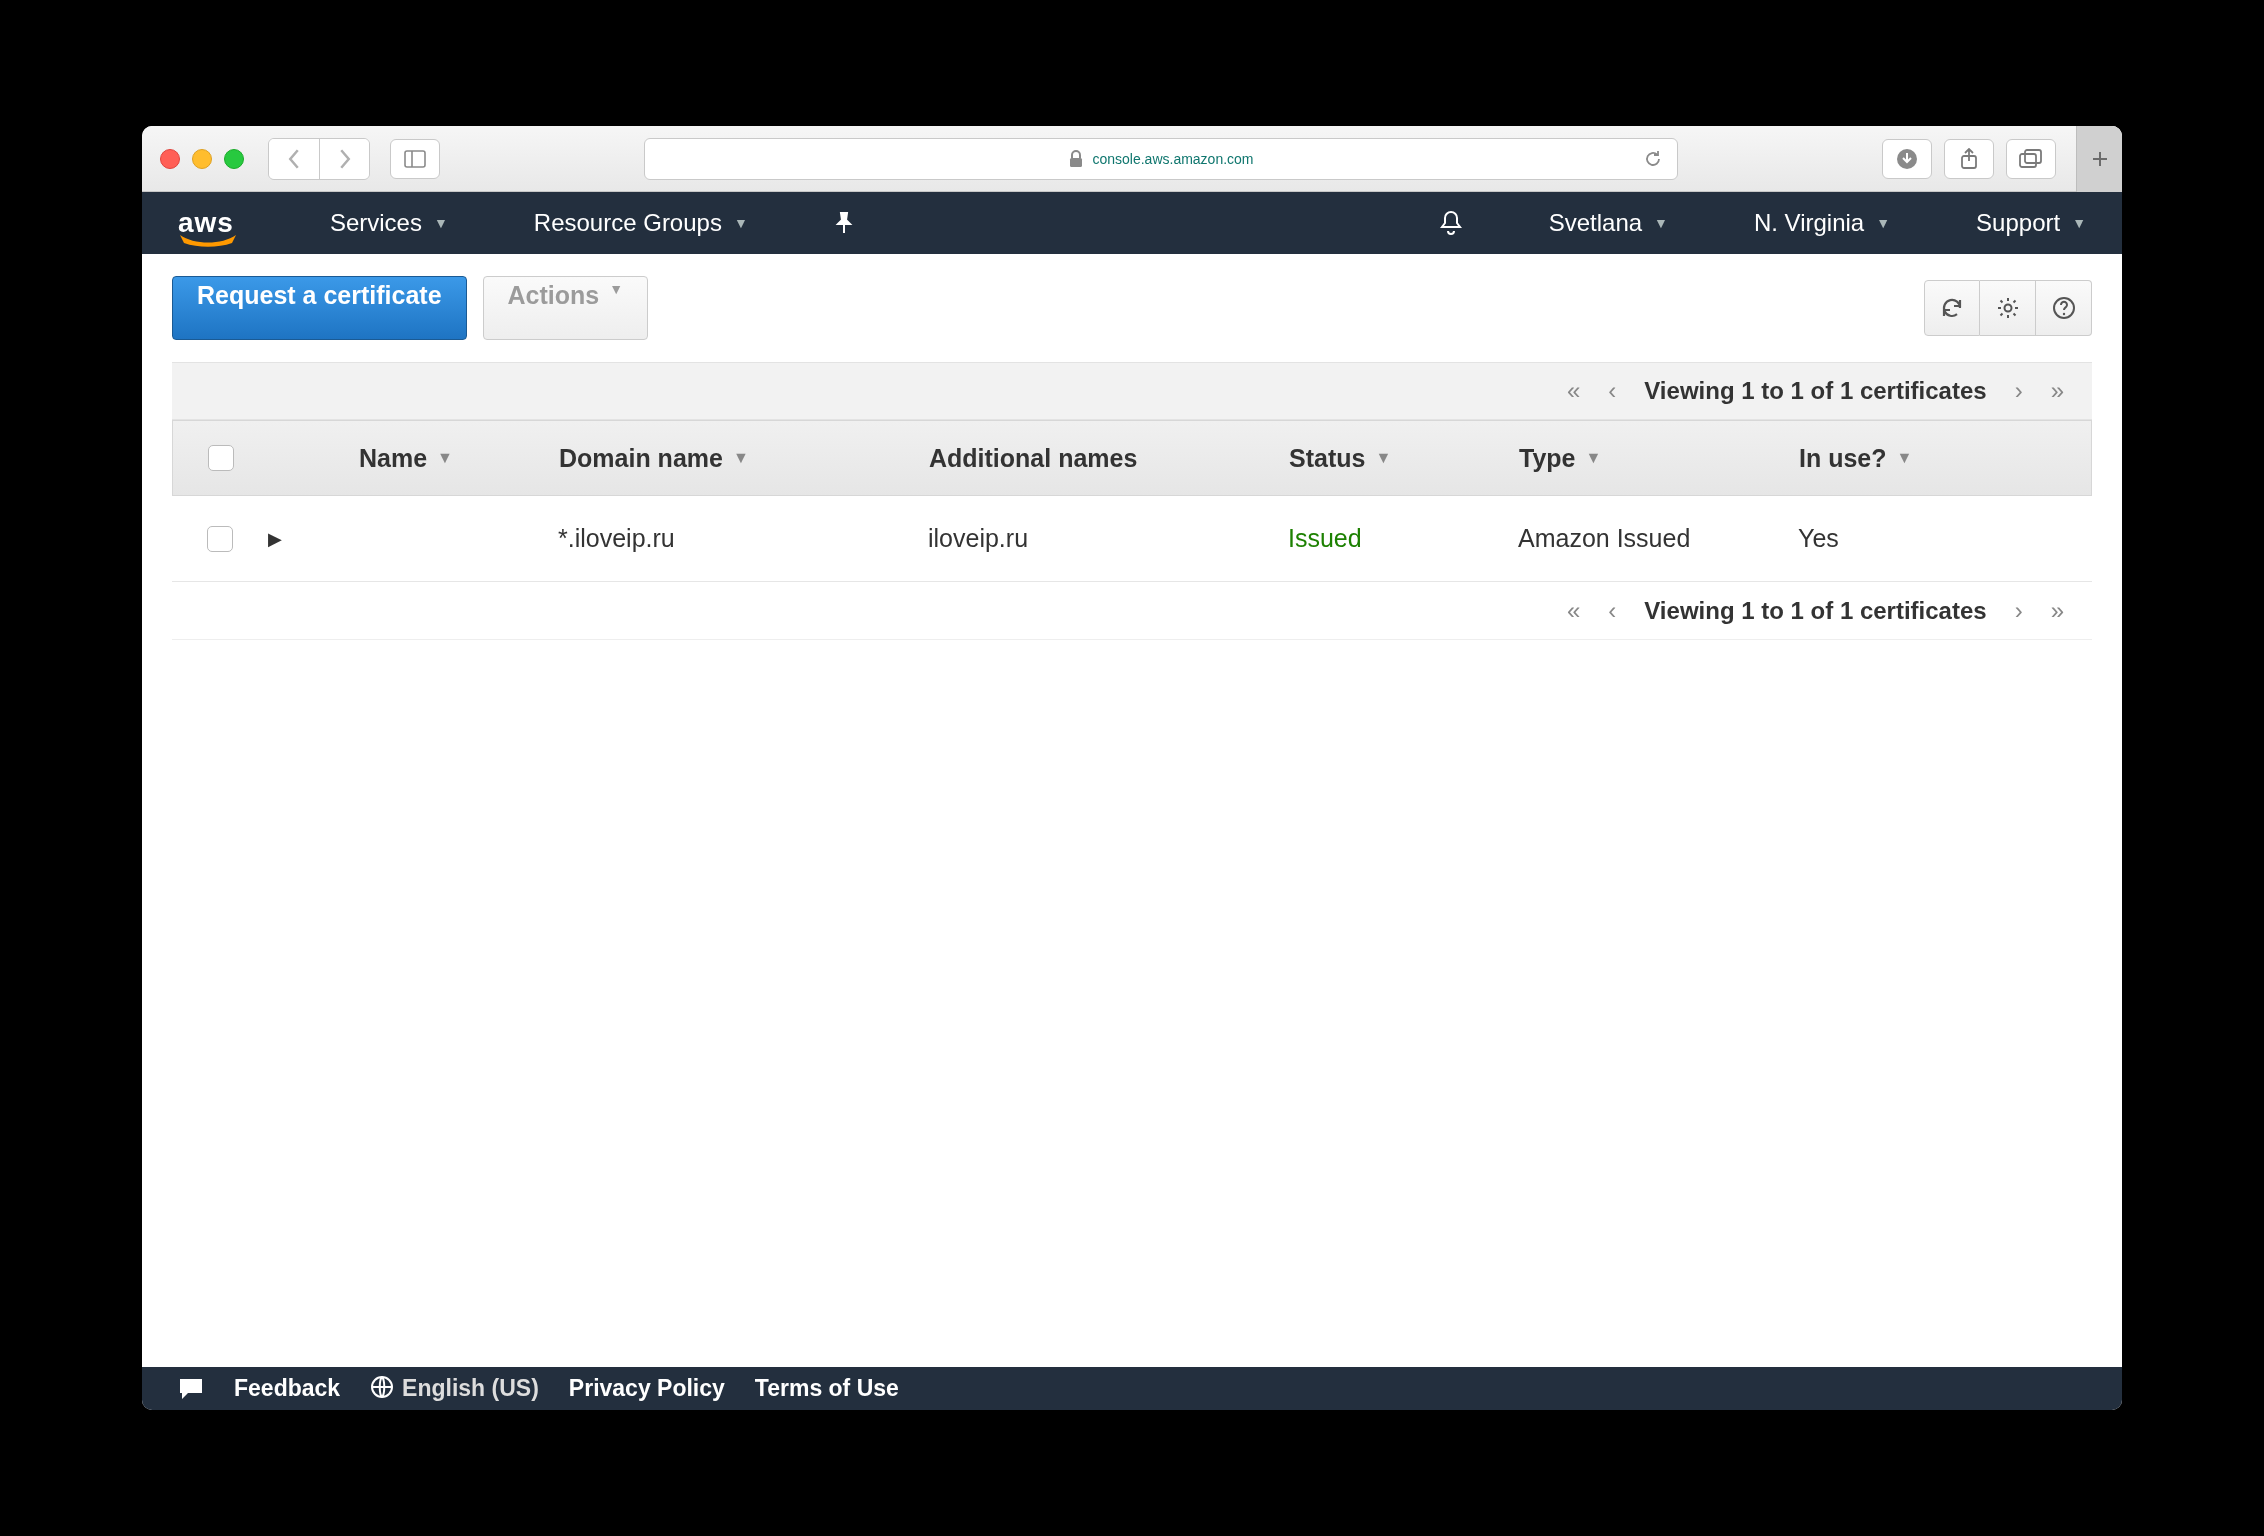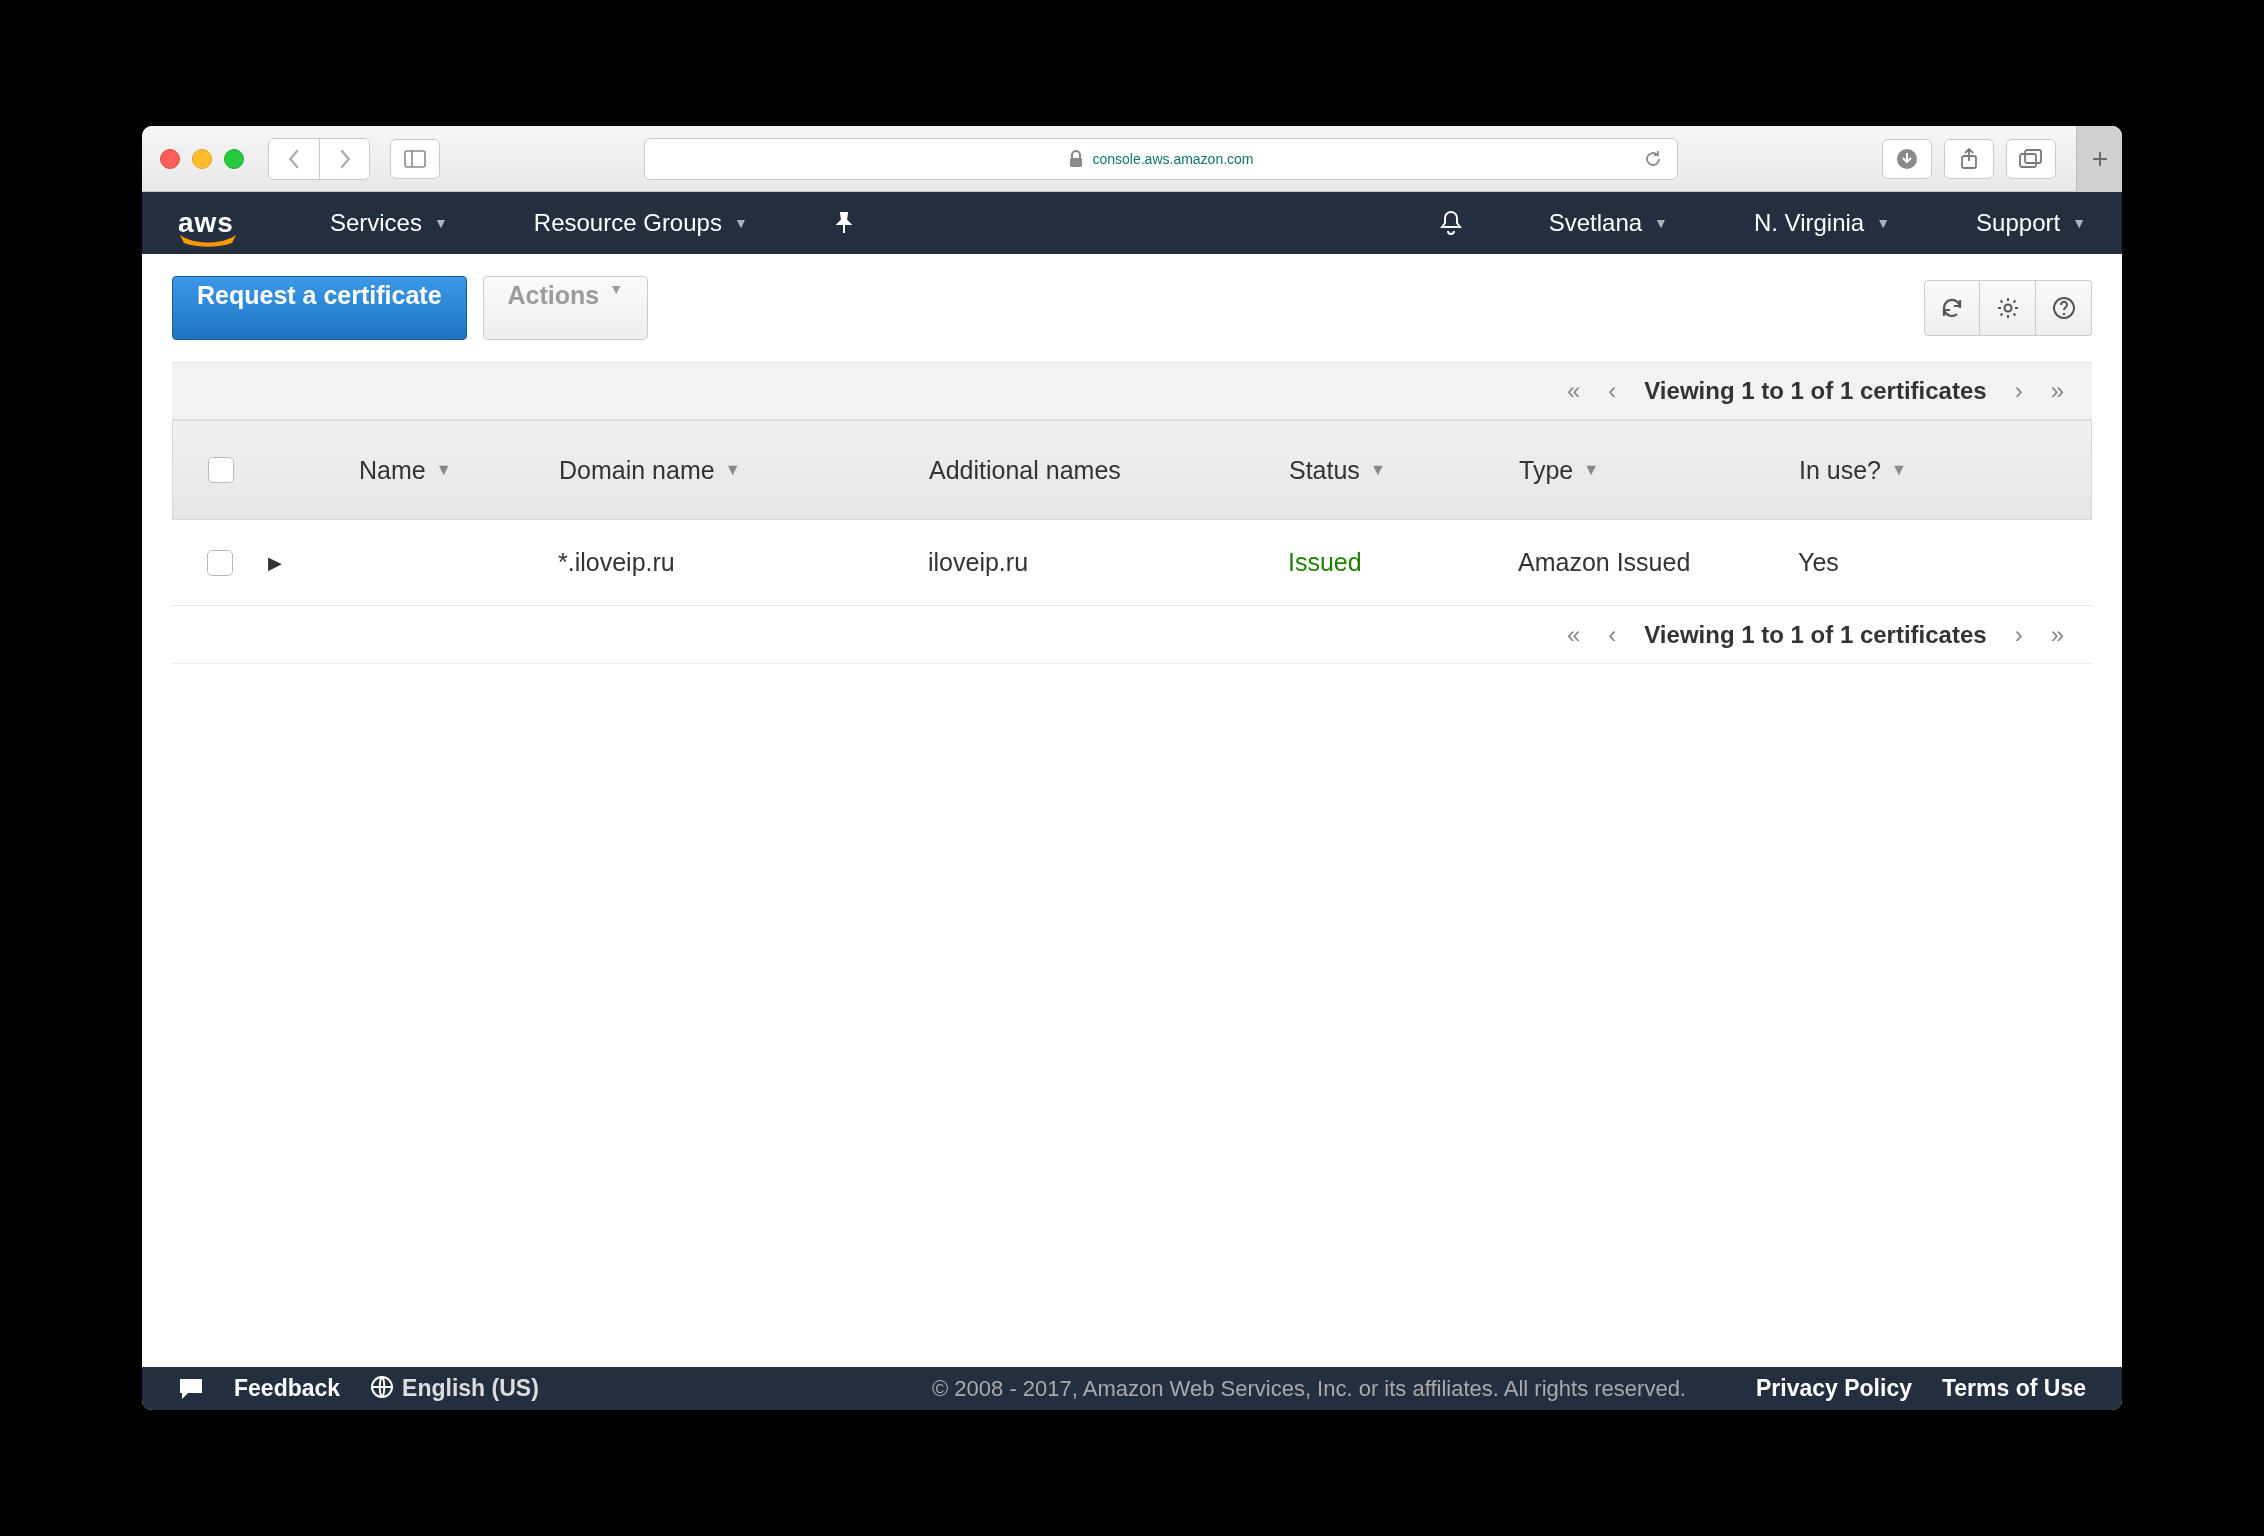--- a/index.html
+++ b/index.html
@@ -63,21 +63,21 @@
   .btn.secondary{background:linear-gradient(#fafafa,#eee);color:#9b9b9b;border-color:#ccc;}
   .tool-right{margin-left:auto;display:flex;}
   .iconbtn{width:56px;height:56px;background:linear-gradient(#fafafa,#eee);border:1px solid #ccc;display:flex;align-items:center;justify-content:center;color:#555;font-size:24px;}
   .iconbtn:first-child{border-radius:4px 0 0 4px;}
   .iconbtn:last-child{border-radius:0 4px 4px 0;}
   .iconbtn + .iconbtn{border-left:none;}
   
   .pager{height:58px;background:#f2f2f2;border:1px solid #e3e3e3;border-left:none;border-right:none;display:flex;align-items:center;justify-content:flex-end;padding:0 28px;gap:28px;font-size:24px;color:#333;font-weight:700;margin:0 30px;}
   .pager .pg-arrow{color:#888;font-weight:400;cursor:pointer;}
   
-  .thead{display:flex;height:100px;background:linear-gradient(#f0f0f0,#e6e6e6);border:1px solid #d7d7d7;margin:0 30px;align-items:center;font-size:25px;font-weight:400;color:#333;}
+  .thead{display:flex;height:76px;background:linear-gradient(#f0f0f0,#e6e6e6);border:1px solid #d7d7d7;margin:0 30px;align-items:center;font-size:25px;font-weight:700;color:#333;}
   .th{display:flex;align-items:center;gap:10px;padding-left:6px;}
   .th .sort{color:#888;font-size:16px;}
   .col-chk{flex:0 0 90px;justify-content:center;}
   .col-exp{flex:0 0 90px;}
   .col-name{flex:0 0 200px;}
   .col-domain{flex:0 0 370px;}
   .col-addl{flex:0 0 360px;}
   .col-status{flex:0 0 230px;}
   .col-type{flex:0 0 280px;}
   .col-inuse{flex:1;}
@@ -312,18 +312,17 @@
     <span class="link">Feedback</span>
     <span class="lang">
       <span>
         <svg width="24" height="24" viewBox="0 0 24 24">
             <circle cx="12" cy="12" r="10" fill="none" stroke="#fff" stroke-width="2"></circle>
             <path d="M2 12h20M12 2c3 3 3 17 0 20M12 2c-3 3-3 17 0 20" fill="none" stroke="#fff" stroke-width="2"></path>
           </svg>
       </span>
       <span>English (US)</span>
     </span>
-    <span class="copy">© 2008 - 2017, Amazon Web Services, Inc. or its affiliates. All rights reserved.</span>
     <span class="link">Privacy Policy</span>
     <span class="link">Terms of Use</span>
   </div>
 
 </div>
 
 </body></html>

